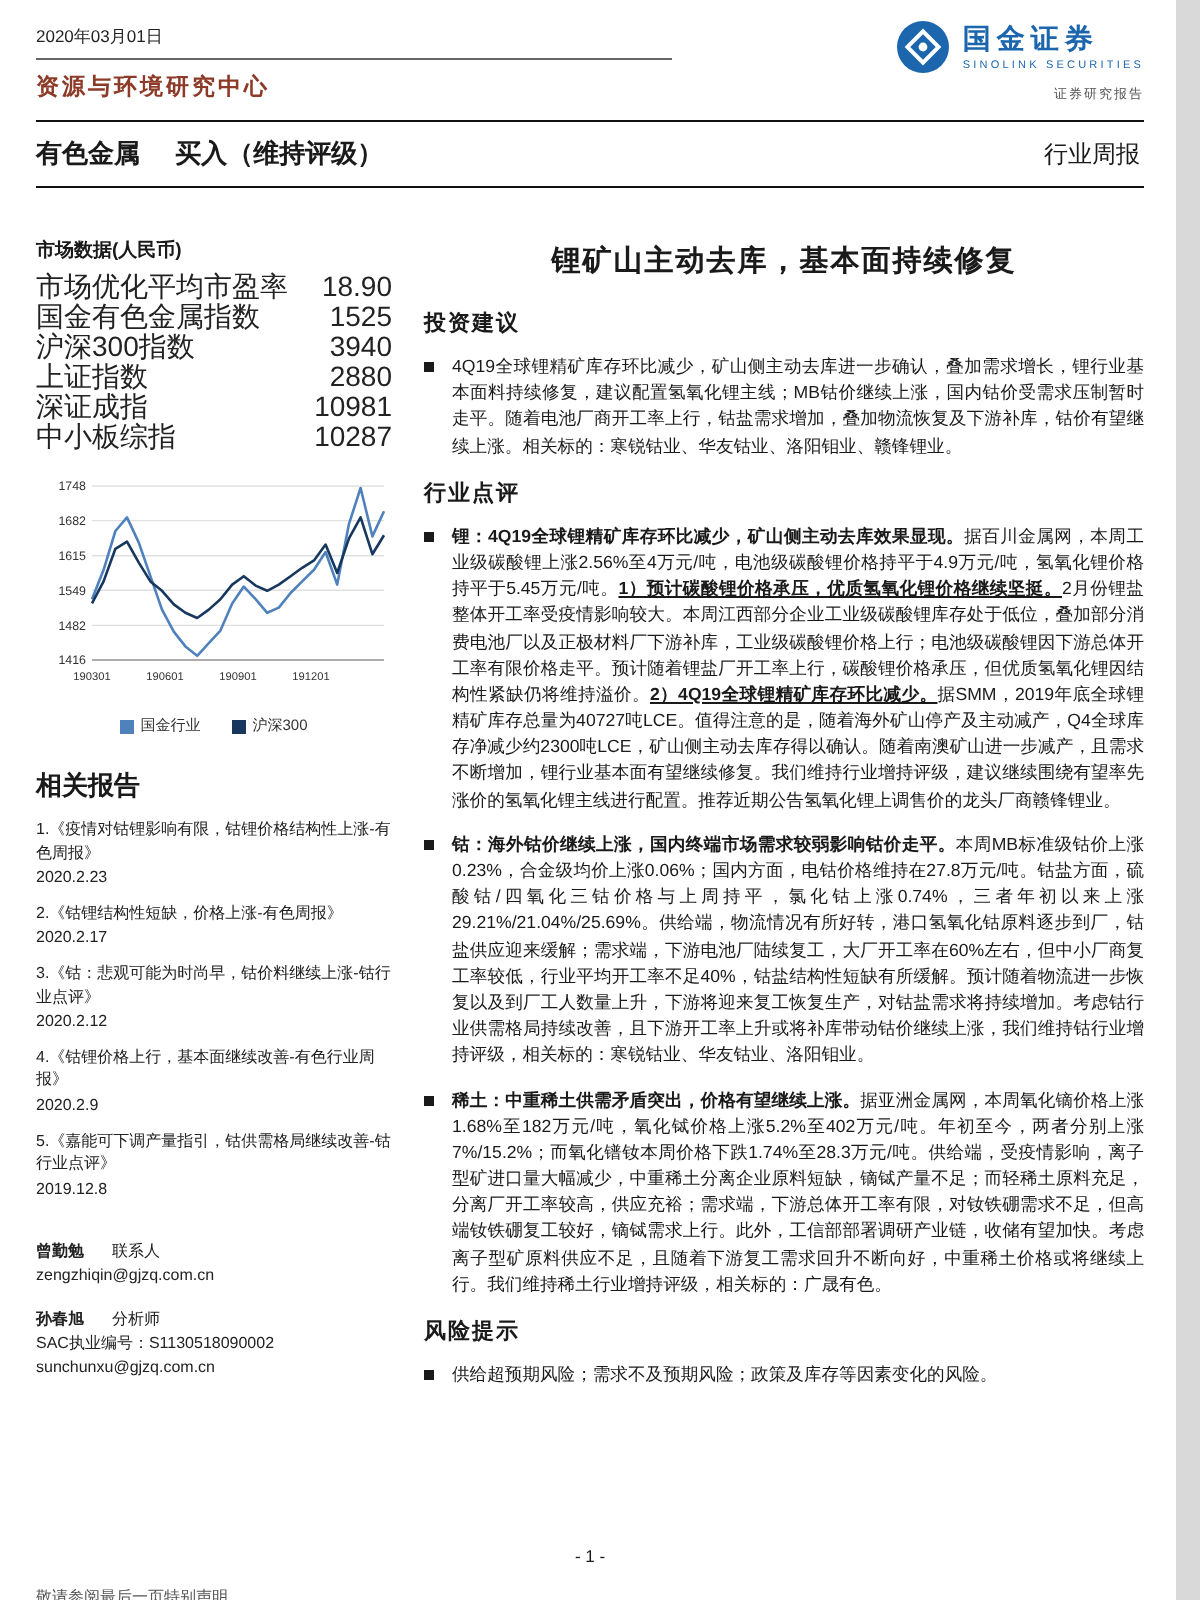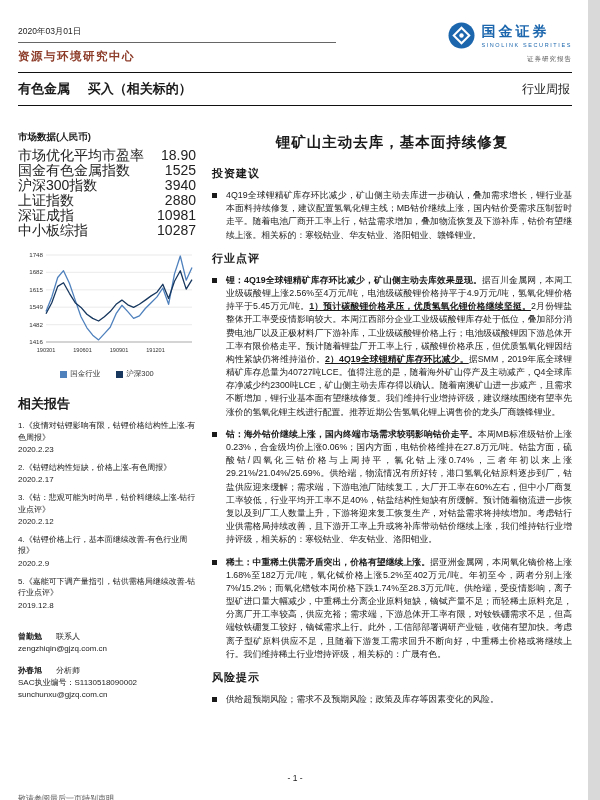--- a/index.html
+++ b/index.html
@@ -9,26 +9,26 @@
     background:#d9d9d9; color:#1a1a1a; overflow:hidden; position:relative;
   }
   .page {
     position:absolute; left:0; top:0; width:588px; height:800px;
     background:#ffffff; padding:10px 16px 0 18px;
     display:flex; flex-direction:column;
   }
   .edge { position:absolute; right:0; top:0; width:12px; height:800px; background:#d9d9d9; }
 
   
-  .hdr { display:flex; justify-content:space-between; align-items:flex-end; }
+  .hdr { display:flex; justify-content:space-between; align-items:center; }
   .hdr-left { padding-top:2px; }
   .date { font-size:8.5px; color:#222; padding-bottom:4px; border-bottom:1px solid #666; width:318px; }
   .center-name { color:#8c3b28; font-weight:bold; font-size:11.5px; margin-top:6px; letter-spacing:1.5px; }
   .brand { display:flex; flex-direction:column; align-items:flex-end; }
-  .brand-row { display:flex; align-items:center; gap:6px;margin-top:12px; }
+  .brand-row { display:flex; align-items:center; gap:6px; }
   .brand-names { display:flex; flex-direction:column; align-items:flex-start; }
   .brand-name { color:#1b66ad; font-weight:bold; font-size:14px; letter-spacing:3px; }
   .brand-sub { color:#1b66ad; font-size:5.5px; letter-spacing:1.6px; margin-top:1px; }
   .brand-tag { color:#555; font-size:6.5px; margin-top:6px; letter-spacing:1px; }
   .rule { border-top:1.5px solid #111; margin-top:8px; }
   .title-row { display:flex; justify-content:space-between; align-items:center; padding:7px 2px 7px 0; }
   .sector-line { font-size:13px; font-weight:bold; }
   .sector-line .rating { margin-left:14px; }
   .report-type { font-size:12px; font-weight:normal; }
 
@@ -91,21 +91,21 @@
         </div>
       </div>
       <div class="brand-tag">证券研究报告</div>
     </div>
   </div>
 
   <div class="rule"></div>
   <div class="title-row">
     <div class="sector-line">
       <span>有色金属</span>
-      <span class="rating">买入（相关标的）</span>
+      <span class="rating">买入（维持评级）</span>
     </div>
     <div class="report-type">行业周报</div>
   </div>
   <div class="rule" style="margin-top:0;"></div>
 
   <div class="cols">
 
     <div class="sidebar">
       <div class="mk-title">市场数据(人民币)</div>
 

